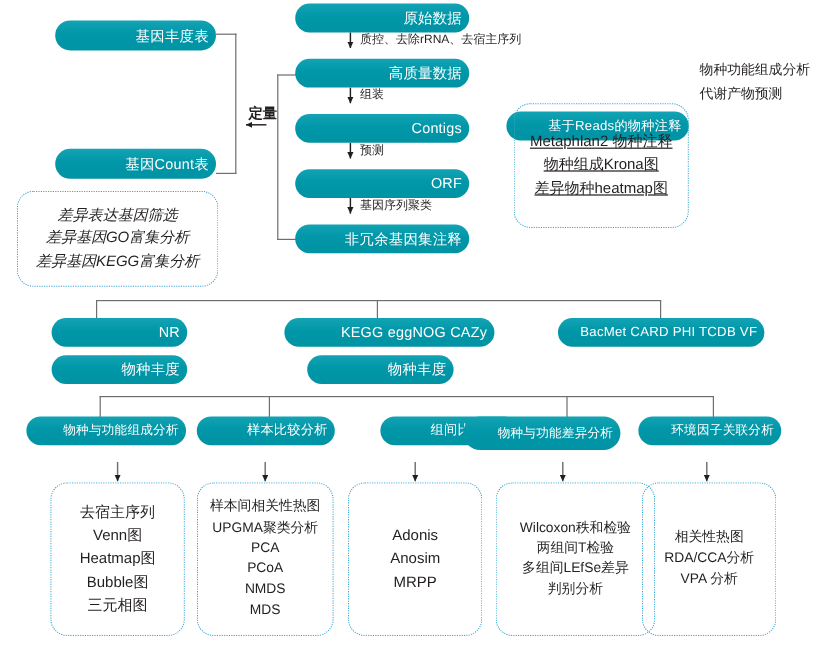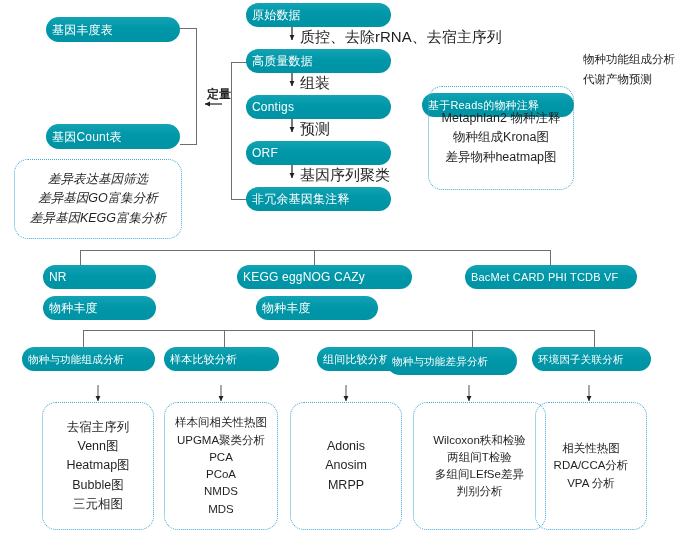--- a/index.html
+++ b/index.html
@@ -9,21 +9,21 @@
     color:#231f20;
   }
   #canvas{position:absolute;left:0;top:0;width:700px;height:545px;}
 
   
   .pill{
     position:absolute;
     background:linear-gradient(180deg,#13a3b4 0%,#0097a8 45%,#0093a4 100%);
     border-radius:999px;
     color:#ffffff;
-    display:flex;align-items:center;justify-content:flex-start;
+    display:flex;align-items:center;justify-content:flex-end;
     text-align:center;
     font-size:12px;
     line-height:1;
     letter-spacing:.2px;
     box-sizing:border-box;
     padding:0 6px;
     white-space:nowrap;
     box-shadow:0 0 0 0 rgba(0,0,0,0);
   }
   .pill.sm{font-size:11px;}
@@ -56,21 +56,21 @@
     white-space:nowrap;
   }
 
   
   .hline{position:absolute;background:#6d6e71;height:1px;}
   .vline{position:absolute;background:#6d6e71;width:1px;}
 
   
   .steplabel{
     position:absolute;
-    font-size:15px;
+    font-size:10px;
     color:#231f20;
     white-space:nowrap;
     line-height:1;
   }
   .quant{
     position:absolute;
     font-size:12px;
     font-weight:bold;
     color:#231f20;
     white-space:nowrap;
@@ -163,21 +163,21 @@
   </div>
 
   <div class="pill" style="left:246px;top:187px;width:145px;height:24px;">
     <span>非冗余基因集注释</span>
   </div>
 
   <div class="pill sm" style="left:422px;top:49px;width:152px;height:24px;margin-top:44px;">
     <span>基于Reads的物种注释</span>
   </div>
 
-  <div class="dashbox" style="left:428px;top:86px;width:146px;height:104px;">
+  <div class="dashbox" style="left:428px;top:86px;width:146px;height:104px;text-decoration:underline;">
     <div class="line">Metaphlan2  物种注释</div>
     <div class="line">物种组成Krona图</div>
     <div class="line">差异物种heatmap图</div>
   </div>
 
   <div class="plaintext" style="left:583px;top:50px;">
     <span>物种功能组成分析</span>
   </div>
   <div class="plaintext" style="left:583px;top:70px;">
     <span>代谢产物预测</span>

